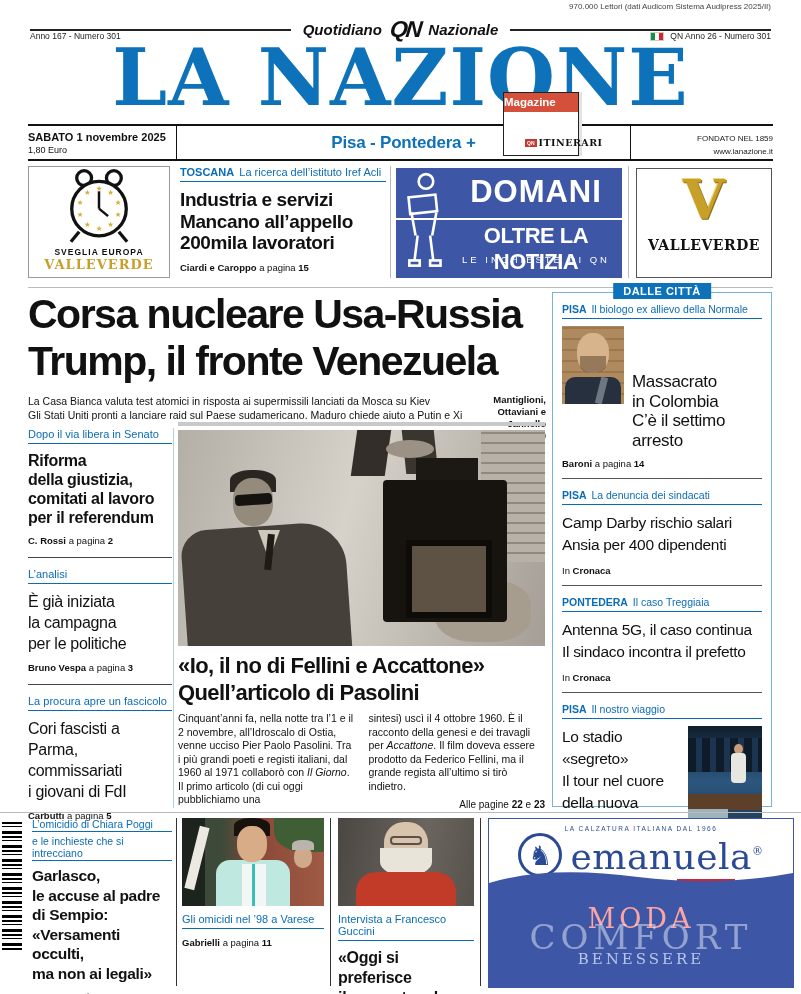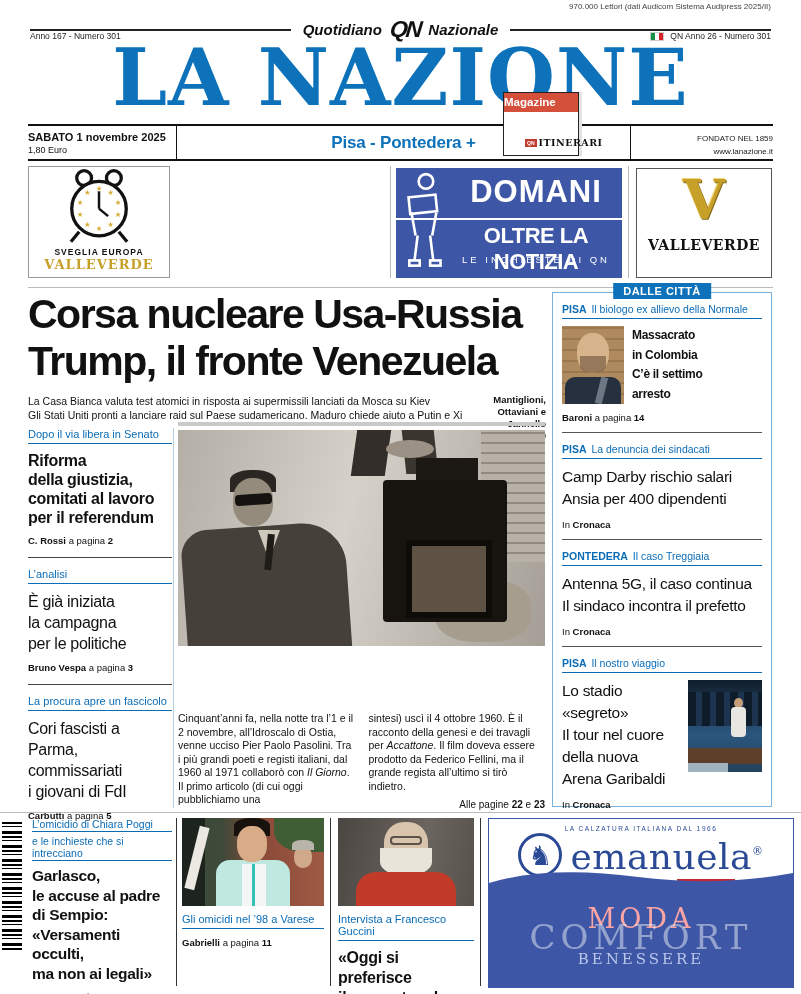--- a/index.html
+++ b/index.html
@@ -58,21 +58,21 @@
   .lead-hl{font-size:41px;font-weight:bold;line-height:47px;letter-spacing:-1.5px;}
   .lead-deck-row{display:flex;margin-top:9px;}
   .lead-deck{width:435px;font-size:10.5px;line-height:14px;}
   .lead-by{flex:1;text-align:right;font-size:9.5px;line-height:12px;}
   
   .rcol{position:absolute;left:552px;top:292px;width:220px;height:515px;border:1px solid #79b2dc;box-sizing:border-box;}
   .badge{position:absolute;top:-10px;left:50%;transform:translateX(-50%);background:#0d72b9;color:#fff;font-weight:bold;font-size:11px;padding:2px 10px;white-space:nowrap;letter-spacing:.5px;}
   .rs{padding:10px 9px 9px;}
   .rs .kicker{font-size:10.5px;}
   .rs-row{display:flex;gap:8px;}
-  .rs-hl-b{font-weight:bold;font-size:12px;line-height:19.5px;letter-spacing:-.3px;}
+  .rs-hl-b{font-weight:normal;font-size:17px;line-height:19.5px;letter-spacing:-.3px;margin-top:46px;}
   .rs-hl-l{font-size:15.5px;line-height:22px;letter-spacing:-.3px;}
   .rs-div{border-top:1px solid #555;margin:0 9px;}
   .incron{font-size:9.5px;margin-top:9px;}
   
   .ph-bio{position:relative;width:62px;height:78px;overflow:hidden;flex:none;background:repeating-linear-gradient(0deg,#b08a5f 0 9px,#9c7850 9px 11px);}
   .ph-bio .b-head{position:absolute;left:15px;top:7px;width:32px;height:40px;background:#d8b48d;border-radius:46%;}
   .ph-bio .b-beard{position:absolute;left:18px;top:30px;width:26px;height:17px;background:rgba(95,72,50,.55);border-radius:0 0 46% 46%;}
   .ph-bio .b-torso{position:absolute;left:3px;bottom:0;width:56px;height:27px;background:#26303e;border-radius:10px 10px 0 0;}
   .ph-bio .b-strap{position:absolute;left:36px;bottom:0;width:7px;height:27px;background:#6d7683;transform:rotate(14deg);}
   .ph-arena{position:relative;width:74px;height:92px;overflow:hidden;flex:none;background:linear-gradient(180deg,#101d2b 0%,#23425e 35%,#2c567e 60%,#24425c 100%);}
@@ -219,20 +219,34 @@
         <text x="36" y="70">★</text>
           <text x="27" y="58">★</text>
           <text x="27" y="44">★</text>
         <text x="36" y="32">★</text>
       </g>
     </svg>
     <div class="clk1" data-bind="clock_ad.line1">SVEGLIA EUROPA</div>
     <div class="clk2" data-bind="clock_ad.line2">VALLEVERDE</div>
   </div>
 
+  <div class="toscana">
+    <div class="kicker">
+      <b data-bind="toscana.tag">TOSCANA</b>
+      <span data-bind="toscana.kicker">La ricerca dell’istituto Iref Acli</span>
+    </div>
+    <div class="hl" data-bind-lines="toscana.lines">Industria e servizi
+Mancano all’appello
+200mila lavoratori</div>
+    <div class="by">
+      <b data-bind="toscana.authors">Ciardi e Caroppo</b>
+      <span data-bind="toscana.mid">a pagina</span>
+      <b data-bind="toscana.page">15</b>
+    </div>
+  </div>
 
   <div class="vdiv-top1"></div>
   <div class="vdiv-top2"></div>
 
   <div class="domani">
     <svg viewBox="0 0 50 100" width="54" height="104" style="position:absolute;left:4px;top:3px" fill="none" stroke="#fff" stroke-width="2.5">
       <circle cx="24" cy="10" r="7"></circle>
       <rect x="8" y="24" width="26" height="16" transform="rotate(-6 21 32)"></rect>
       <path d="M10 40 L14 62 M34 40 L30 62"></path>
       <path d="M16 62 L13 86 M28 62 L31 86"></path>
@@ -403,20 +417,22 @@
     <div class="p-suit"></div>
       <div class="p-shirt"></div>
       <div class="p-tie"></div>
     <div class="p-hair"></div>
       <div class="p-head"></div>
       <div class="p-glass"></div>
     <div class="p-camtop"></div>
       <div class="p-cam"></div>
       <div class="p-screen"></div>
   </div>
+  <div class="pas-hl" data-bind-lines="pasolini.lines">«Io, il no di Fellini e Accattone»
+Quell’articolo di Pasolini</div>
   <div class="pas-body">
     <div class="pas-col"><span data-bind="pasolini.col1a">Cinquant’anni fa, nella notte tra l’1 e il 2 novembre, all’Idroscalo di Ostia, venne ucciso Pier Paolo Pasolini. Tra i più grandi poeti e registi italiani, dal 1960 al 1971 collaborò con </span><span class="it" data-bind="pasolini.col1i">Il Giorno</span><span data-bind="pasolini.col1b">. Il primo articolo (di cui oggi pubblichiamo una</span></div>
     <div class="pas-col"><span data-bind="pasolini.col2a">sintesi) uscì il 4 ottobre 1960. È il racconto della genesi e dei travagli per </span><span class="it" data-bind="pasolini.col2i">Accattone</span><span data-bind="pasolini.col2b">. Il film doveva essere prodotto da Federico Fellini, ma il grande regista all’ultimo si tirò indietro.</span>
       <div class="pas-pages">
         <span data-bind="pasolini.pages_pre">Alle pagine</span>
         <b data-bind="pasolini.page_a">22</b>
         <span data-bind="pasolini.pages_mid">e</span>
         <b data-bind="pasolini.page_b">23</b>
       </div>
     </div>

